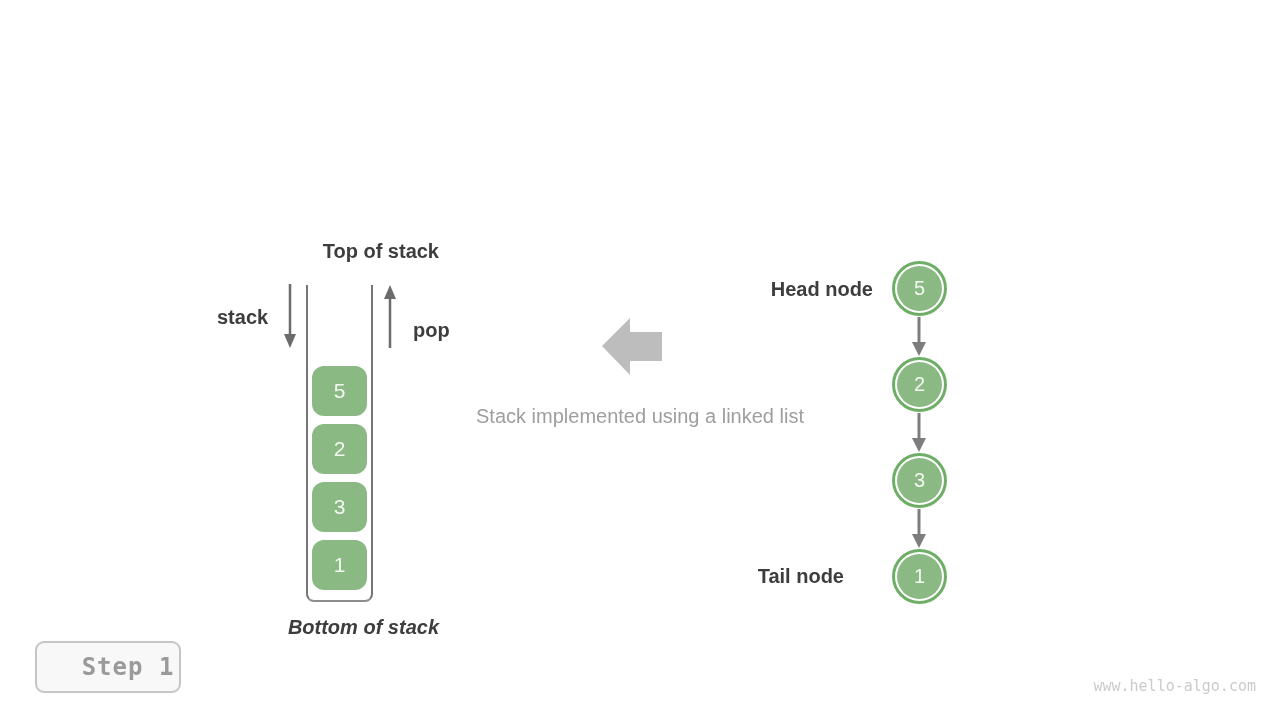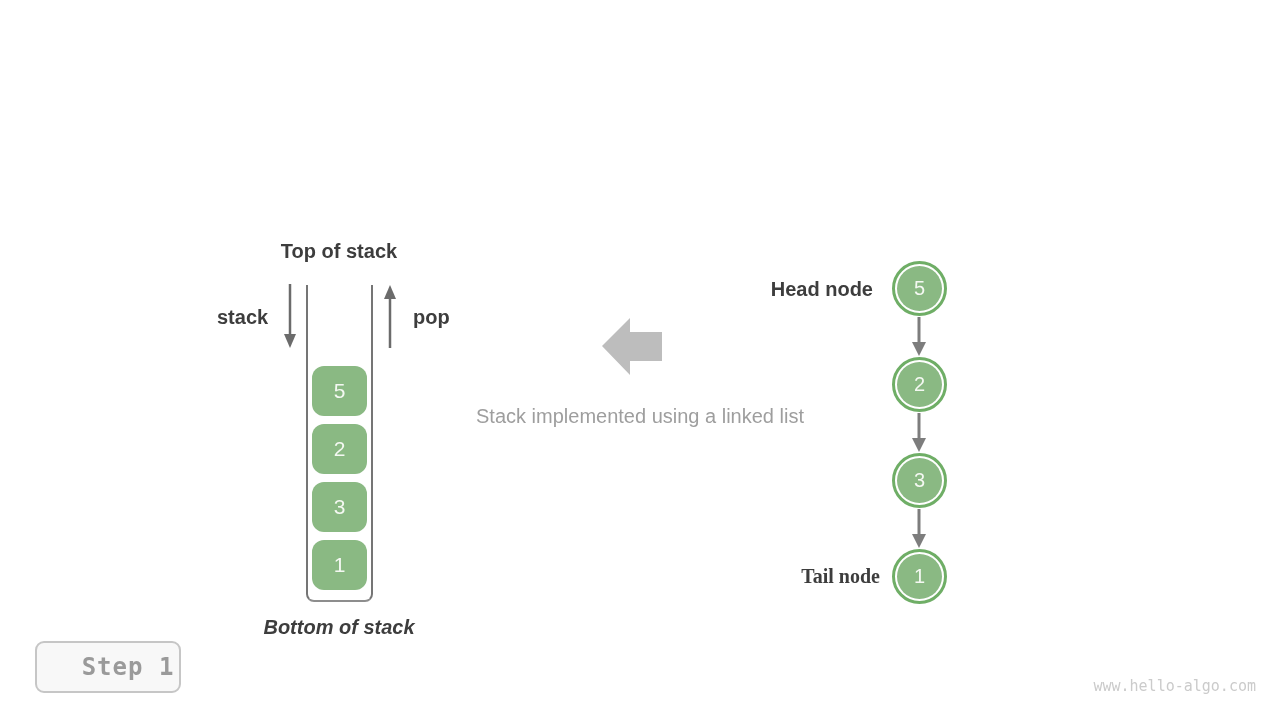--- a/index.html
+++ b/index.html
@@ -11,21 +11,21 @@
     overflow: hidden;
     font-family: "Liberation Sans", sans-serif;
   }
   .bold-label {
     position: absolute;
     font-size: 20px;
     font-weight: bold;
     color: #3d3d3d;
     white-space: nowrap;
   }
-  .center-200 { width: 200px; text-align: center; }
+  .center-200 { width: 200px; text-align: right; }
   .right-align { text-align: right; }
 
   
   .stack-container {
     position: absolute;
     left: 306px;
     top: 285px;
     width: 67px;
     height: 317px;
     box-sizing: border-box;
@@ -129,21 +129,21 @@
 
   <div class="bold-label center-200" style="left:239px; top:240px;">Top of stack</div>
 
   <div class="bold-label" style="left:217px; top:306px;">stack</div>
 
   <svg class="abs" style="left:279px; top:284px;" width="22" height="66">
     <line x1="11" y1="0" x2="11" y2="52" stroke="#6b6b6b" stroke-width="2.5"></line>
     <polygon points="5,50 17,50 11,64" fill="#6b6b6b"></polygon>
   </svg>
 
-  <div class="bold-label" style="left:413px; top:306px;">pop</div>
+  <div class="bold-label" style="left:413px; top:319px;">pop</div>
 
   <svg class="abs" style="left:379px; top:284px;" width="22" height="66">
     <polygon points="5,15 17,15 11,1" fill="#6b6b6b"></polygon>
     <line x1="11" y1="14" x2="11" y2="64" stroke="#6b6b6b" stroke-width="2.5"></line>
   </svg>
 
   <div class="stack-container">
     <div class="stack-item">5</div>
     <div class="stack-item">2</div>
     <div class="stack-item">3</div>
@@ -153,21 +153,21 @@
   <div class="bold-label center-200" style="left:239px; top:616px;font-style:italic;">Bottom of stack</div>
 
   <svg class="abs" style="left:602px; top:318px;" width="60" height="57">
     <polygon points="0,28 28,0 28,14 60,14 60,43 28,43 28,57" fill="#bdbdbd"></polygon>
   </svg>
 
   <div class="caption">Stack implemented using a linked list</div>
 
   <div class="bold-label right-align" style="right:407px; top:278px;">Head node</div>
 
-  <div class="bold-label right-align" style="right:400px; top:565px;font-family:Liberation Serif, serif;">Tail node</div>
+  <div class="bold-label right-align" style="right:436px; top:565px;">Tail node</div>
 
   <div class="ll-node" style="left:892px; top:261px;">
     <div class="ll-node-inner">5</div>
   </div>
   <div class="ll-node" style="left:892px; top:357px;">
     <div class="ll-node-inner">2</div>
   </div>
   <div class="ll-node" style="left:892px; top:453px;">
     <div class="ll-node-inner">3</div>
   </div>

